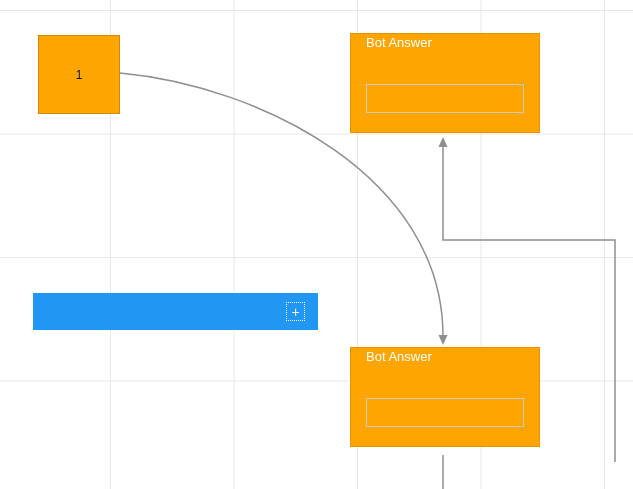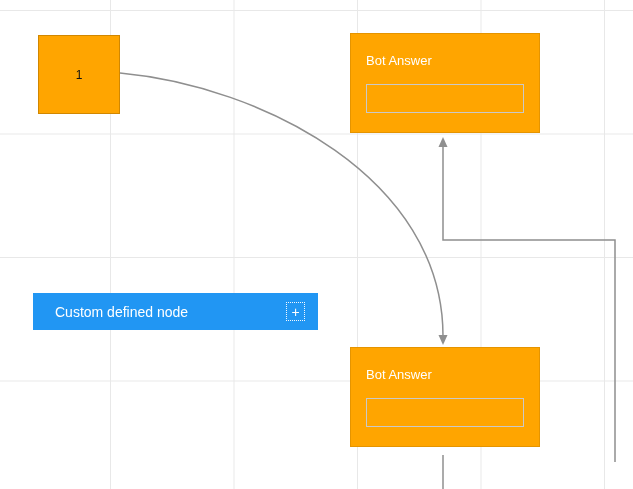--- a/index.html
+++ b/index.html
@@ -41,21 +41,21 @@
   }
   .bot-node{
     width:190px;height:100px;
     background:var(--node_fill);
     border:1px solid rgba(0,0,0,0.10);
     color:#ffffff;
   }
   .bot-node.top{left:350px;top:33px;}
   .bot-node.bottom{left:350px;top:347px;}
   .bot-title{
-    position:absolute;left:15px;top:19px;
+    position:absolute;left:15px;top:1px;
     font-size:13px;color:#ffffff;white-space:nowrap;
   }
   .bot-input{
     position:absolute;left:15px;top:50px;
     width:158px;height:29px;
     border:1px solid var(--inner_border);
     background:transparent;
     box-sizing:border-box;
   }
   .custom-node{
@@ -100,17 +100,16 @@
     <span class="bot-title">Bot Answer</span>
     <div class="bot-input"></div>
   </div>
 
   <div class="node bot-node bottom">
     <span class="bot-title">Bot Answer</span>
     <div class="bot-input"></div>
   </div>
 
   <div class="node custom-node">
-    <span class="custom-label">Custom defined node</span>
     <span class="plus-handle">+</span>
   </div>
 
 </div>
 
 </body></html>

